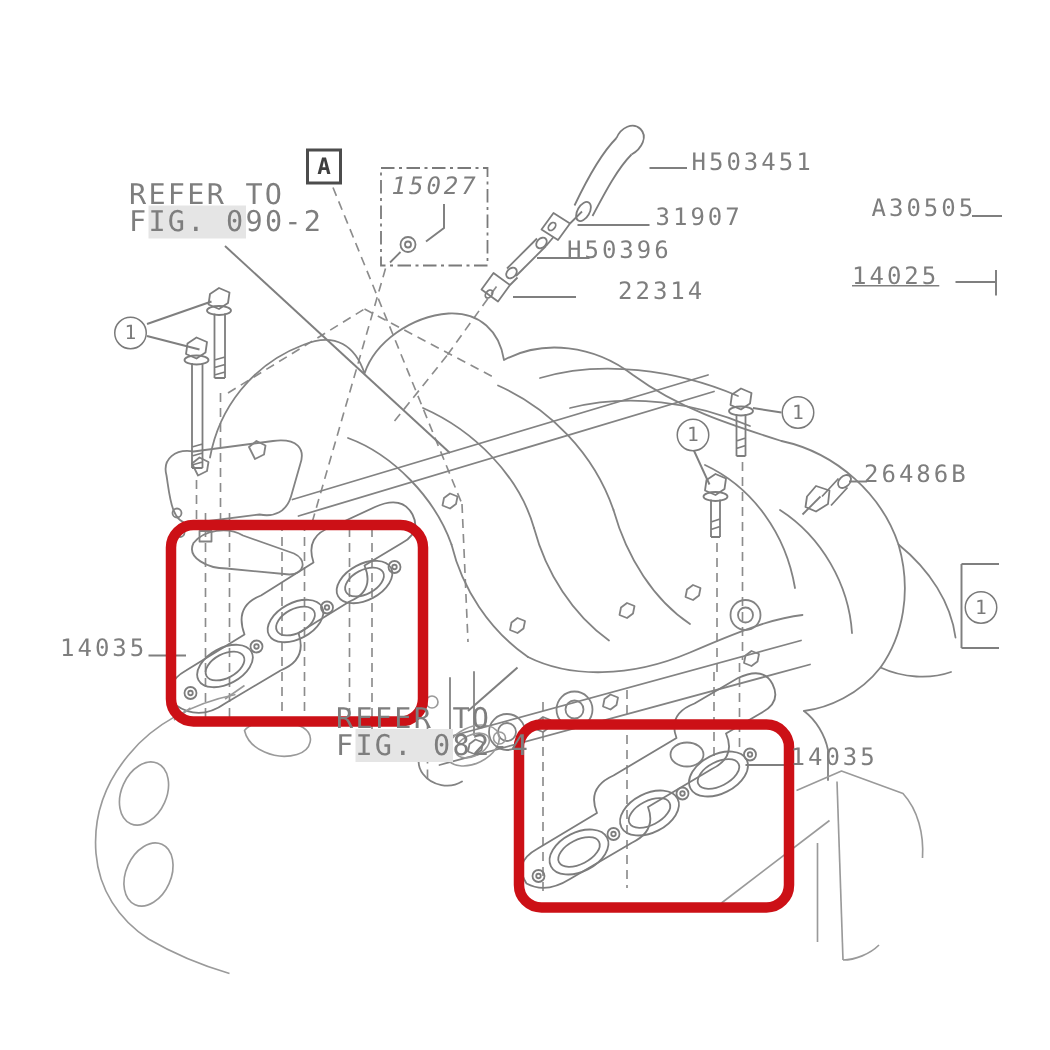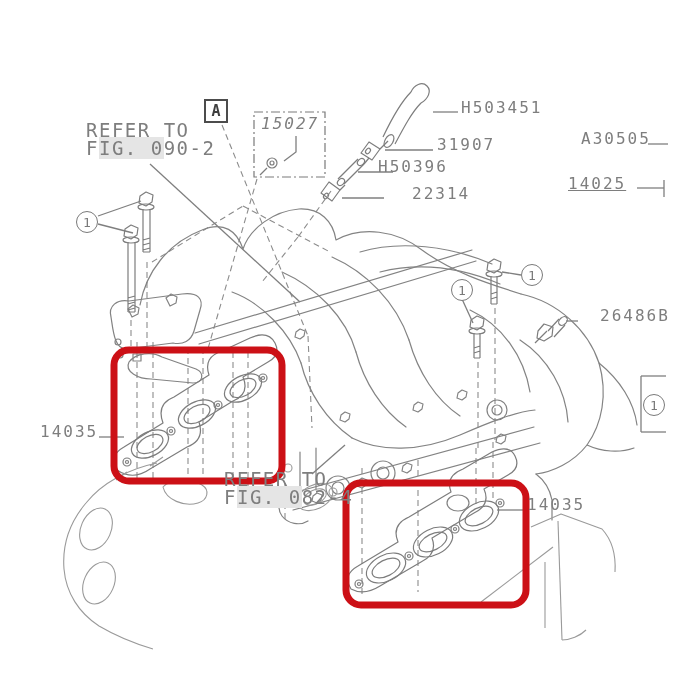--- a/index.html
+++ b/index.html
@@ -267,21 +267,21 @@
 
   <div class="boxA">A</div>
 
   <div class="lbl" style="left:261px;top:115px;font-style:italic;">15027</div>
   <div class="lbl" style="left:461px;top:99px;">H503451</div>
   <div class="lbl" style="left:437px;top:136px;">31907</div>
   <div class="lbl" style="left:378px;top:158px;">H50396</div>
   <div class="lbl" style="left:388px;top:185px;margin-left:24px;">22314</div>
   <div class="lbl" style="left:563px;top:130px;margin-left:18px;">A30505</div>
   <div class="lbl" style="left:568px;top:175px;text-decoration:underline;">14025</div>
-  <div class="lbl" style="left:600px;top:307px;">26486B</div>
+  <div class="lbl" style="left:576px;top:307px;">26486B</div>
   <div class="lbl" style="left:40px;top:423px;">14035</div>
   <div class="lbl" style="left:527px;top:496px;">14035</div>
 
   <div class="circled" style="left:76px;top:211px;">1</div>
   <div class="circled" style="left:451px;top:279px;">1</div>
   <div class="circled" style="left:521px;top:264px;">1</div>
   <div class="circled" style="left:643px;top:394px;">1</div>
 
 </div>
 

